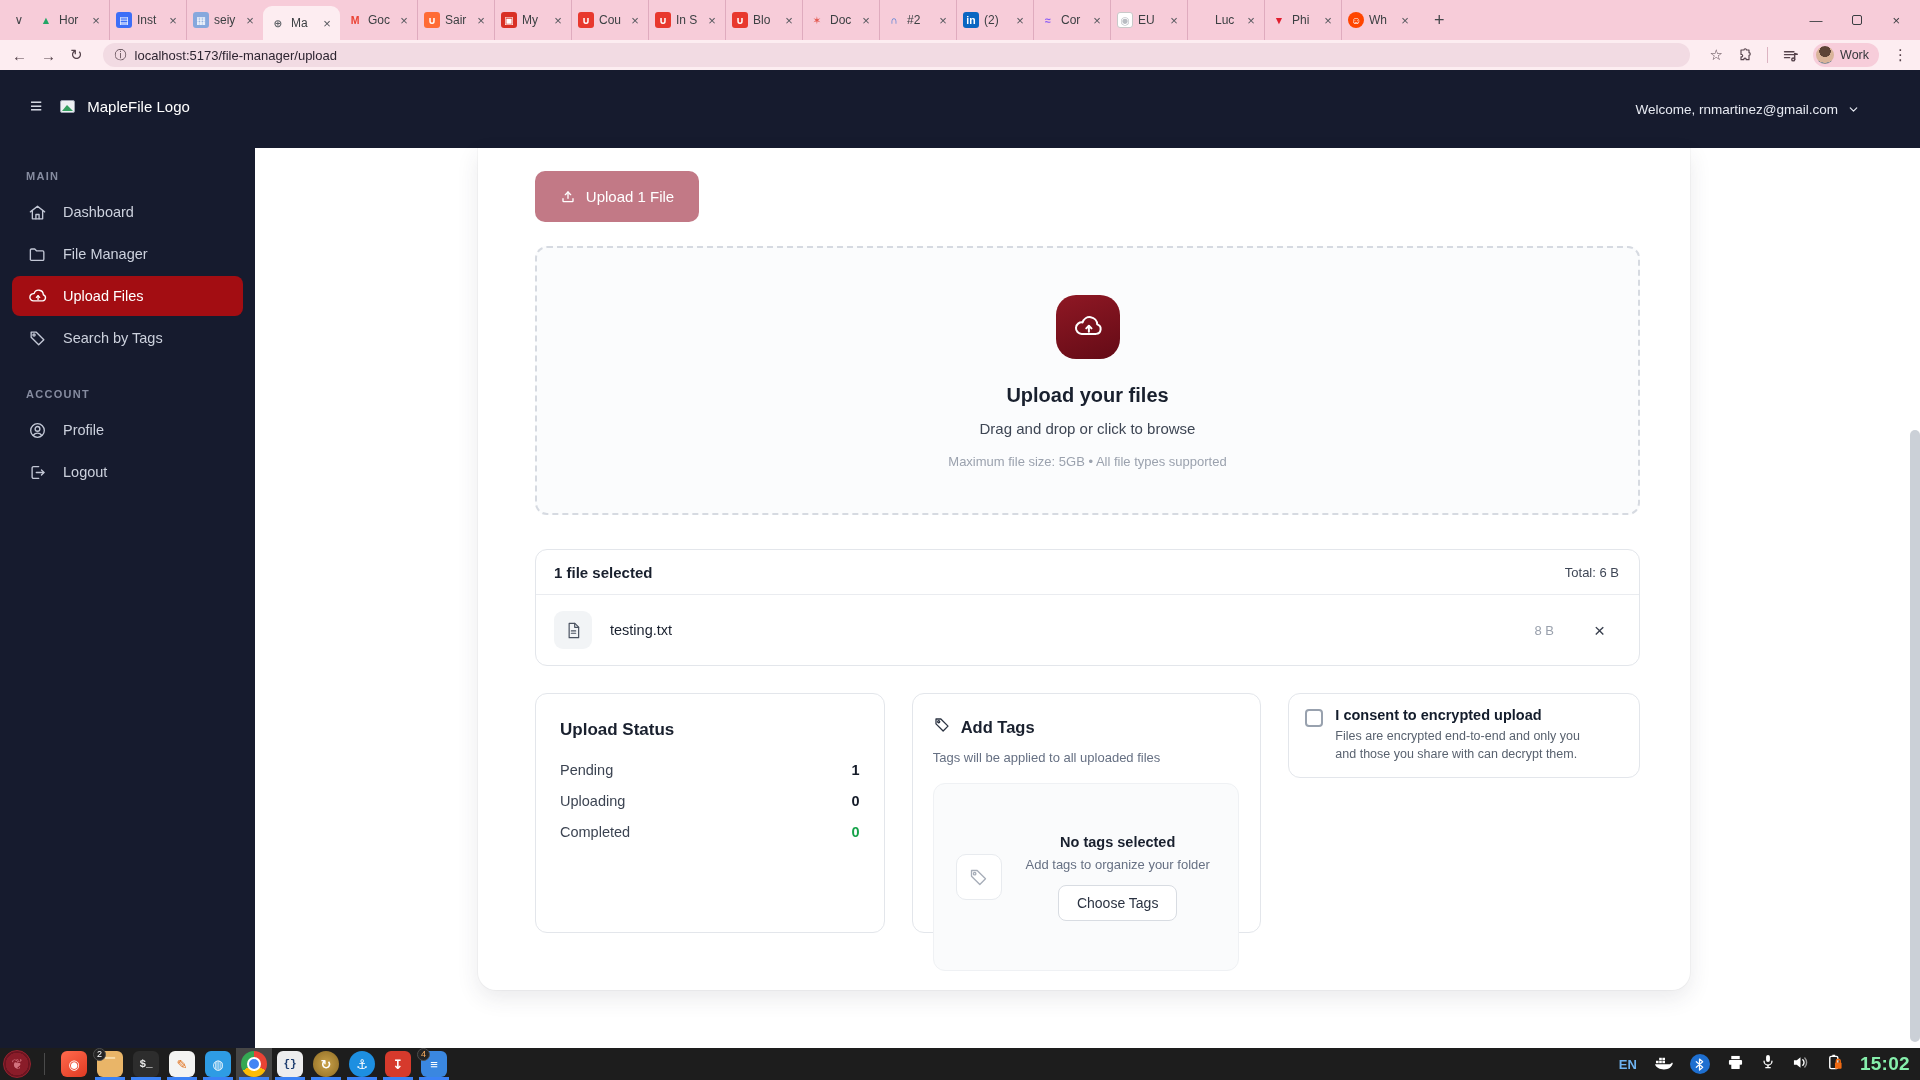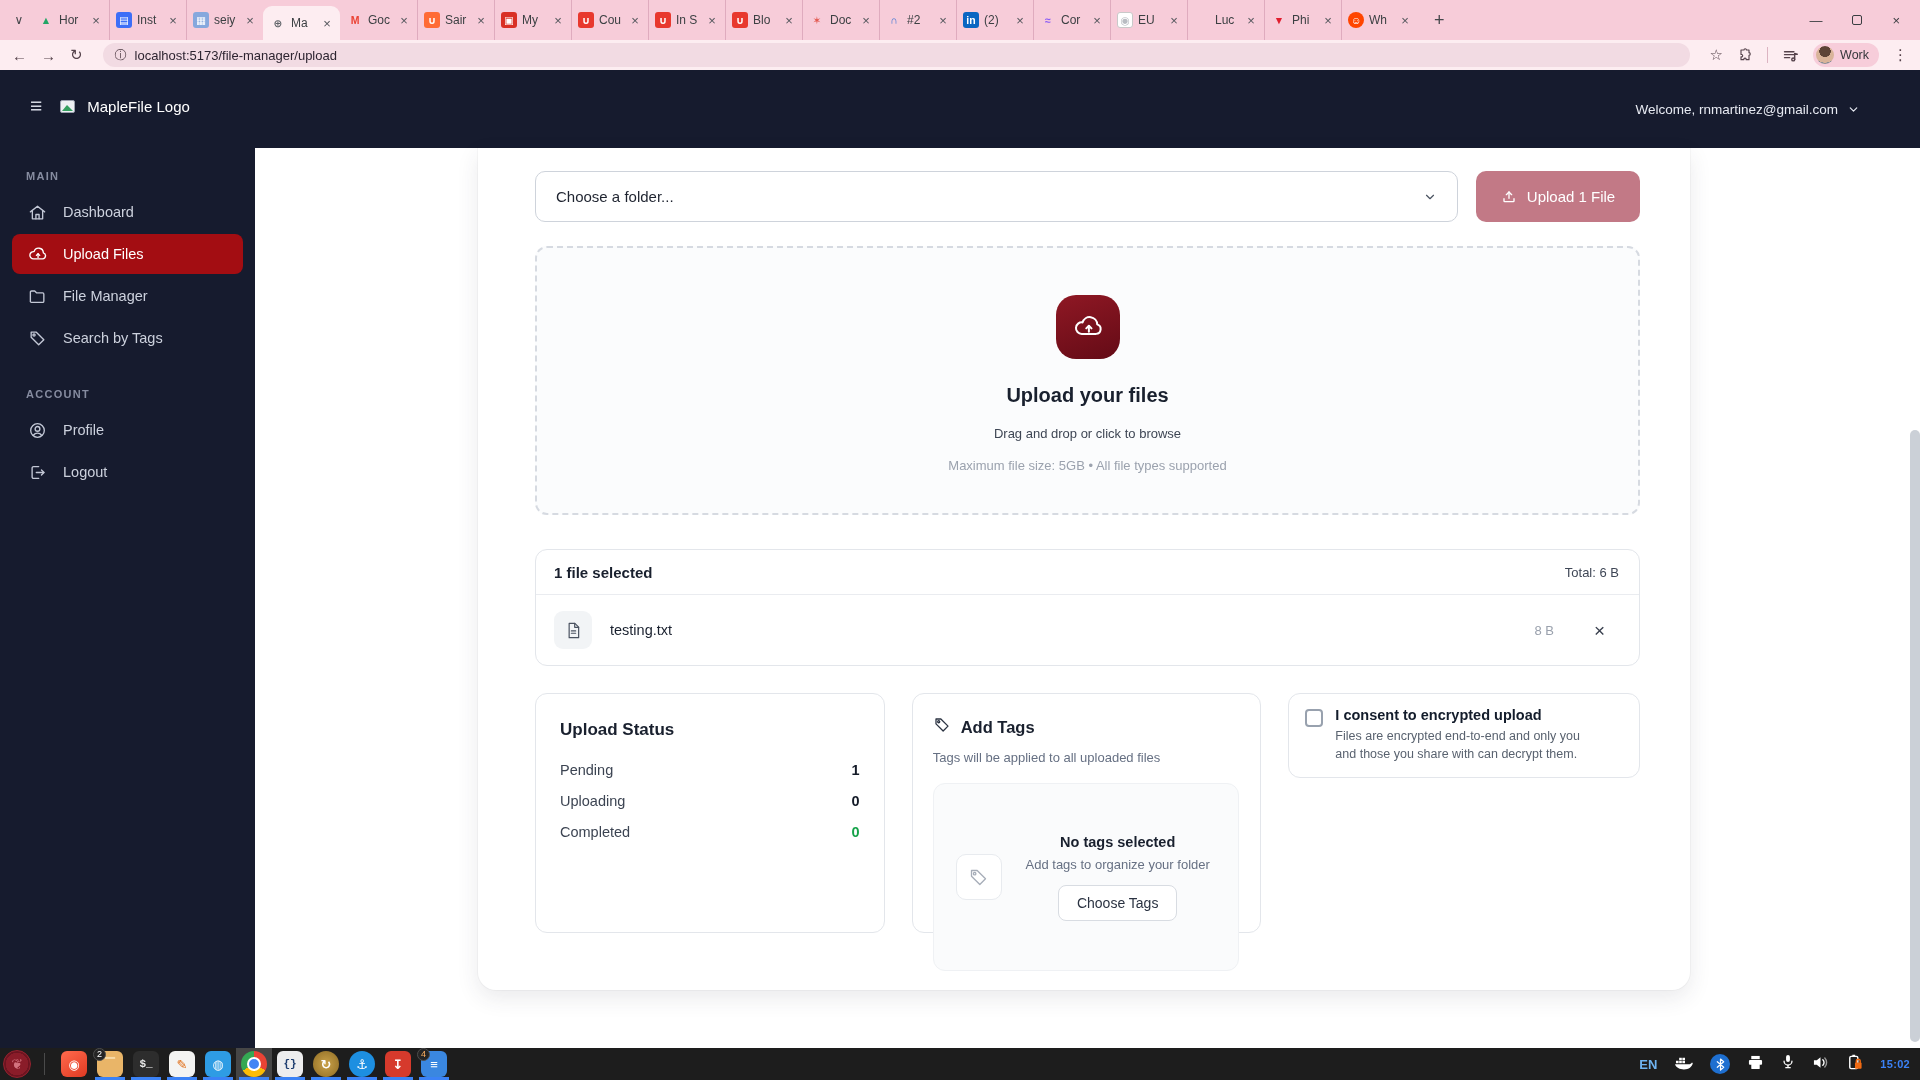--- a/index.html
+++ b/index.html
@@ -66,21 +66,21 @@
   .controls-row { margin-top:17px; display:flex; gap:18px; }
   .folder-select { width:923px; height:51px; border:1px solid #ced3db; border-radius:10px; display:flex; align-items:center; justify-content:space-between; padding:0 20px; font-size:15px; color:#1f2430; background:#fff; }
   .folder-select svg { width:14px; height:14px; color:#4a5260; }
   .upload-btn { width:164px; height:51px; background:#c27986; border:none; border-radius:10px; color:#fff; font-size:15px; display:flex; align-items:center; justify-content:center; gap:10px; font-family:inherit; }
   .upload-btn svg { width:16px; height:16px; stroke-width:2; }
 
   .dropzone { margin-top:24px; height:269px; border:2px dashed #d6dae1; border-radius:12px; background:#fbfcfd; display:flex; flex-direction:column; align-items:center; }
   .dz-icon { margin-top:47px; width:64px; height:64px; border-radius:20px; background:linear-gradient(160deg,#8f1824,#640b16); display:flex; align-items:center; justify-content:center; color:#fff; }
   .dz-icon svg { width:30px; height:30px; stroke-width:1.6; }
   .dz-title { margin-top:25px; font-size:20px; font-weight:bold; color:#19202e; }
-  .dz-sub { margin-top:19px; font-size:13px; color:#3e4654; }
+  .dz-sub { margin-top:13px; font-size:15px; color:#3e4654; }
   .dz-note { margin-top:17px; font-size:13px; color:#9ba2ae; }
 
   .filecard { margin-top:34px; border:1px solid #e3e6eb; border-radius:12px; }
   .fc-head { display:flex; align-items:center; justify-content:space-between; padding:14px 20px 13px 18px; border-bottom:1px solid #eaecf0; }
   .fc-title { font-size:15px; font-weight:bold; color:#19202e; }
   .fc-total { font-size:13px; color:#3f4756; }
   .fc-row { display:flex; align-items:center; padding:0 34px 0 18px; height:70px; }
   .fc-iconbox { width:38px; height:38px; background:#f2f4f6; border-radius:9px; display:flex; align-items:center; justify-content:center; color:#4a5260; }
   .fc-iconbox svg { width:19px; height:19px; stroke-width:1.5; }
   .fc-name { margin-left:18px; font-size:14.5px; color:#19202e; }
@@ -125,21 +125,21 @@
   .tb-glyph { width:26px; height:26px; border-radius:6px; display:flex; align-items:center; justify-content:center; font-size:13px; font-weight:bold; }
   .tb-glyph.round { border-radius:50%; }
   .tb-glyph.mono { font-family:"Liberation Mono","DejaVu Sans Mono",monospace; font-size:11px; }
   .tb-glyph.chrome { border-radius:50%; background:conic-gradient(#ea4335 0 33.3%,#fbbc05 0 66.6%,#34a853 0 100%); position:relative; }
   .tb-glyph.chrome::after { content:""; position:absolute; inset:6px; background:#4285f4; border:2.5px solid #fff; border-radius:50%; }
   .tb-badge { position:absolute; top:0; left:1px; min-width:13px; height:13px; border-radius:7px; background:#242424; border:1px solid #4d4d4d; color:#fff; font-size:9px; line-height:11px; text-align:center; padding:0 2px; }
   .tray { margin-left:auto; display:flex; align-items:center; gap:17px; }
   .tray-lang { color:#6fb3f0; font-weight:bold; font-size:13px; }
   .tray svg { stroke-width:1.5; }
   .bt-badge { width:20px; height:20px; border-radius:50%; background:#1e6fd0; display:flex; align-items:center; justify-content:center; }
-  .clock { color:#3b82f6; font-weight:bold; font-size:11px; letter-spacing:.3px; }
+  .clock { color:#86efac; font-weight:bold; font-size:19px; letter-spacing:.3px; }
 </style>
 </head>
 <body>
 
 <div class="tabbar">
   <span class="tabsearch">∨</span>
   <div class="tabs">
 
   <div class="tab">
         <span class="fav" style="background: transparent; color: rgb(35, 165, 102);">▲</span>
@@ -285,33 +285,33 @@
           <div class="nav-title">MAIN</div>
           <div class="nav-items">
             <div class="nav-item">
         <span class="nav-icon"><svg viewBox="0 0 24 24">
                   <path d="M3 11.2 12 4l9 7.2"></path>
                   <path d="M5.5 9.8V20h13V9.8"></path>
                   <path d="M10 20v-5.5h4V20"></path>
                 </svg></span>
         <span class="lbl">Dashboard</span>
       </div>
+            <div class="nav-item">
+        <span class="nav-icon"><svg viewBox="0 0 24 24">
+                  <path d="M3 8V6.5A1.5 1.5 0 0 1 4.5 5h4L11 7.5h7.5A1.5 1.5 0 0 1 20 9v9a1.5 1.5 0 0 1-1.5 1.5h-14A1.5 1.5 0 0 1 3 17.5z"></path>
+                </svg></span>
+        <span class="lbl">File Manager</span>
+      </div>
             <div class="nav-item active">
         <span class="nav-icon"><svg viewBox="0 0 24 24">
                   <path d="M7 17.5a4.6 4.6 0 1 1 .65-9.15A6 6 0 0 1 19.4 9.9a3.9 3.9 0 0 1-.9 7.6H7z"></path>
                   <path d="M12.7 15.7v-4.6"></path>
                   <path d="M10.6 13.1l2.1-2.1 2.1 2.1"></path>
                 </svg></span>
         <span class="lbl">Upload Files</span>
-      </div>
-            <div class="nav-item">
-        <span class="nav-icon"><svg viewBox="0 0 24 24">
-                  <path d="M3 8V6.5A1.5 1.5 0 0 1 4.5 5h4L11 7.5h7.5A1.5 1.5 0 0 1 20 9v9a1.5 1.5 0 0 1-1.5 1.5h-14A1.5 1.5 0 0 1 3 17.5z"></path>
-                </svg></span>
-        <span class="lbl">File Manager</span>
       </div>
             <div class="nav-item">
         <span class="nav-icon"><svg viewBox="0 0 24 24">
                   <path d="M4 10.5V4h6.5l9.5 9.5-6.5 6.5z"></path>
                   <circle cx="7.6" cy="7.6" r="1.4"></circle>
                 </svg></span>
         <span class="lbl">Search by Tags</span>
       </div>
           </div>
         </div>
@@ -349,26 +349,20 @@
     </div>
 
     <div class="page">
       <div class="card">
 
         <div class="heading-clip">
           <span>Select destination folder</span>
         </div>
 
         <div class="controls-row">
-          <div class="folder-select">
-            <span>Choose a folder...</span>
-            <svg viewBox="0 0 24 24" style="stroke-width:2">
-                <path d="M6 9l6 6 6-6"></path>
-              </svg>
-          </div>
           <button class="upload-btn">
             <svg viewBox="0 0 24 24">
                 <path d="M4.5 14.5v3.5a1 1 0 0 0 1 1h13a1 1 0 0 0 1-1v-3.5"></path>
                 <path d="M12 4.5V14"></path>
                 <path d="M8 8.5 12 4.5l4 4"></path>
               </svg>
             <span>Upload 1 File</span>
           </button>
         </div>
 

